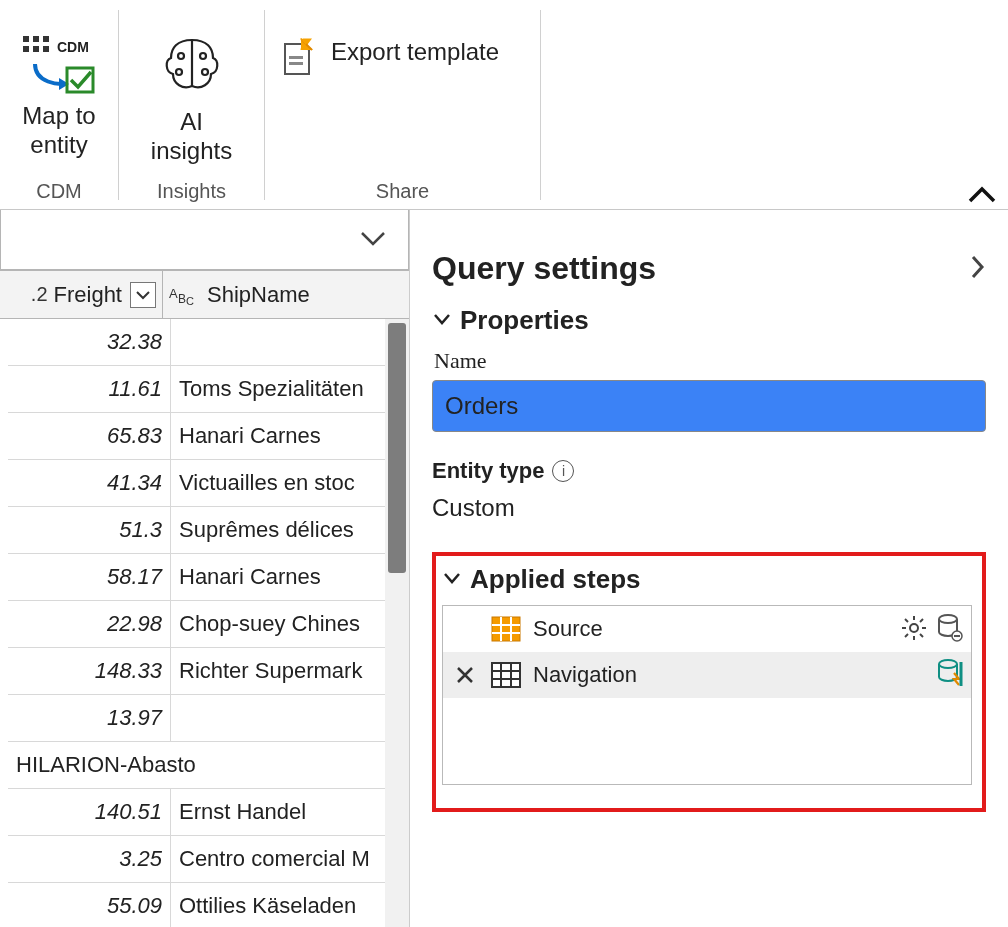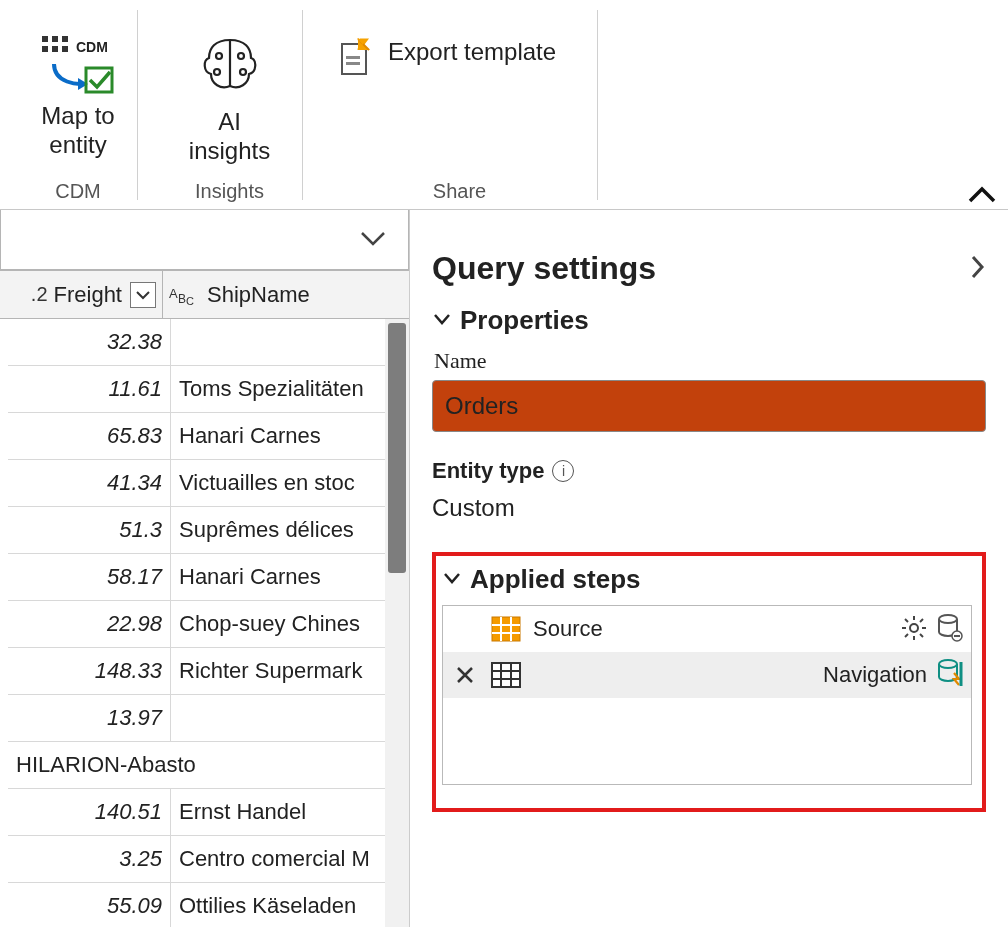--- a/index.html
+++ b/index.html
@@ -1,21 +1,21 @@
 <!DOCTYPE html>
 <html><head>
 <meta charset="utf-8">
 <style>
   * { box-sizing: border-box; }
   html, body { margin:0; padding:0; font-family: "Segoe UI", Arial, sans-serif; font-size:14px; color:#111; }
   body { width:1008px; height:927px; overflow:hidden; background:#fff; }
 
   
   .ribbon { display:flex; align-items:flex-end; border-bottom:1px solid #c8c8c8; height:210px; position:relative; }
-  .ribbon-group { display:flex; flex-direction:column; align-items:center; justify-content:flex-end; height:100%;margin-left:19px; }
+  .ribbon-group { display:flex; flex-direction:column; align-items:center; justify-content:flex-end; height:100%; }
   .ribbon-sep-line { width:1px; background:#d0d0d0; height:190px; align-self:flex-start; margin-top:10px;}
 
   .big-button { display:flex; flex-direction:column; align-items:center; justify-content:flex-start; padding:4px 10px 0 10px; cursor:pointer; }
   .big-button .label { text-align:center; font-size:24px; line-height:1.2; margin-top:6px; color:#222;}
   .group-caption { font-size:20px; color:#555; text-align:center; width:100%;  padding-bottom:6px;}
 
   .inline-button { display:flex; align-items:center; gap:12px; padding:10px 14px; cursor:pointer;}
   .inline-button .label { font-size:24px; color:#222;}
 
   .ribbon-caret { position:absolute; right:12px; bottom:6px; cursor:pointer;}
@@ -60,33 +60,33 @@
   
   .qs-header { display:flex; align-items:center; justify-content:space-between; margin:24px 0 18px 0;}
   .qs-header h1 { margin:0; font-size:32px; font-weight:700; color:#222;}
   .qs-header .expand-caret { cursor:pointer; color:#555;}
 
   .section-head { display:flex; align-items:center; gap:8px; margin:14px 0 10px 0;}
   .section-head .caret { cursor:pointer;}
   .section-head h2 { margin:0; font-size:26px; font-weight:700; color:#222;}
 
   .field-label { font-size:22px; color:#222; margin:12px 0 6px 2px;font-family:Liberation Serif, serif;}
-  .name-input { width:100%; height:52px; font-size:24px; padding:8px 12px; border:1px solid #888; border-radius:4px; background:#c2410c; color:#222;}
+  .name-input { width:100%; height:52px; font-size:24px; padding:8px 12px; border:1px solid #888; border-radius:4px; background:#3b82f6; color:#222;}
 
   .entity-row { display:flex; align-items:center; gap:8px; margin-top:26px;}
   .entity-row .lbl { font-size:22px; font-weight:600; color:#222;}
   .entity-row .info { width:22px; height:22px; border:1.5px solid #555; border-radius:50%; display:inline-flex; align-items:center; justify-content:center; font-size:14px; color:#555;}
   .entity-val { font-size:24px; color:#222; margin-top:10px;}
 
   
   .applied-wrap { border:4px solid #e21b1b; padding:8px 10px 8px 6px; margin-top:30px; height:260px; position:relative;}
   .steps-list { border:1px solid #b9b9b9; margin-top:8px; height:180px; background:#fff; }
 
   .step { display:flex; align-items:center; height:46px; padding:0 8px; gap:10px;}
-  .step.selected { background:#eeeeee;text-align:right; }
+  .step.selected { background:#eeeeee; }
   .step .del { width:28px; display:flex; align-items:center; justify-content:center; cursor:pointer; color:#333;}
   .step .ico { width:34px; display:flex; align-items:center; justify-content:center;}
   .step .name { flex:1; font-size:22px; color:#222;}
   .step .actions { display:flex; align-items:center; gap:10px;}
   .step .actions .ai{ cursor:pointer;}
 
   
   .svg-ico { display:inline-flex; align-items:center; justify-content:center;}
 
 </style>

